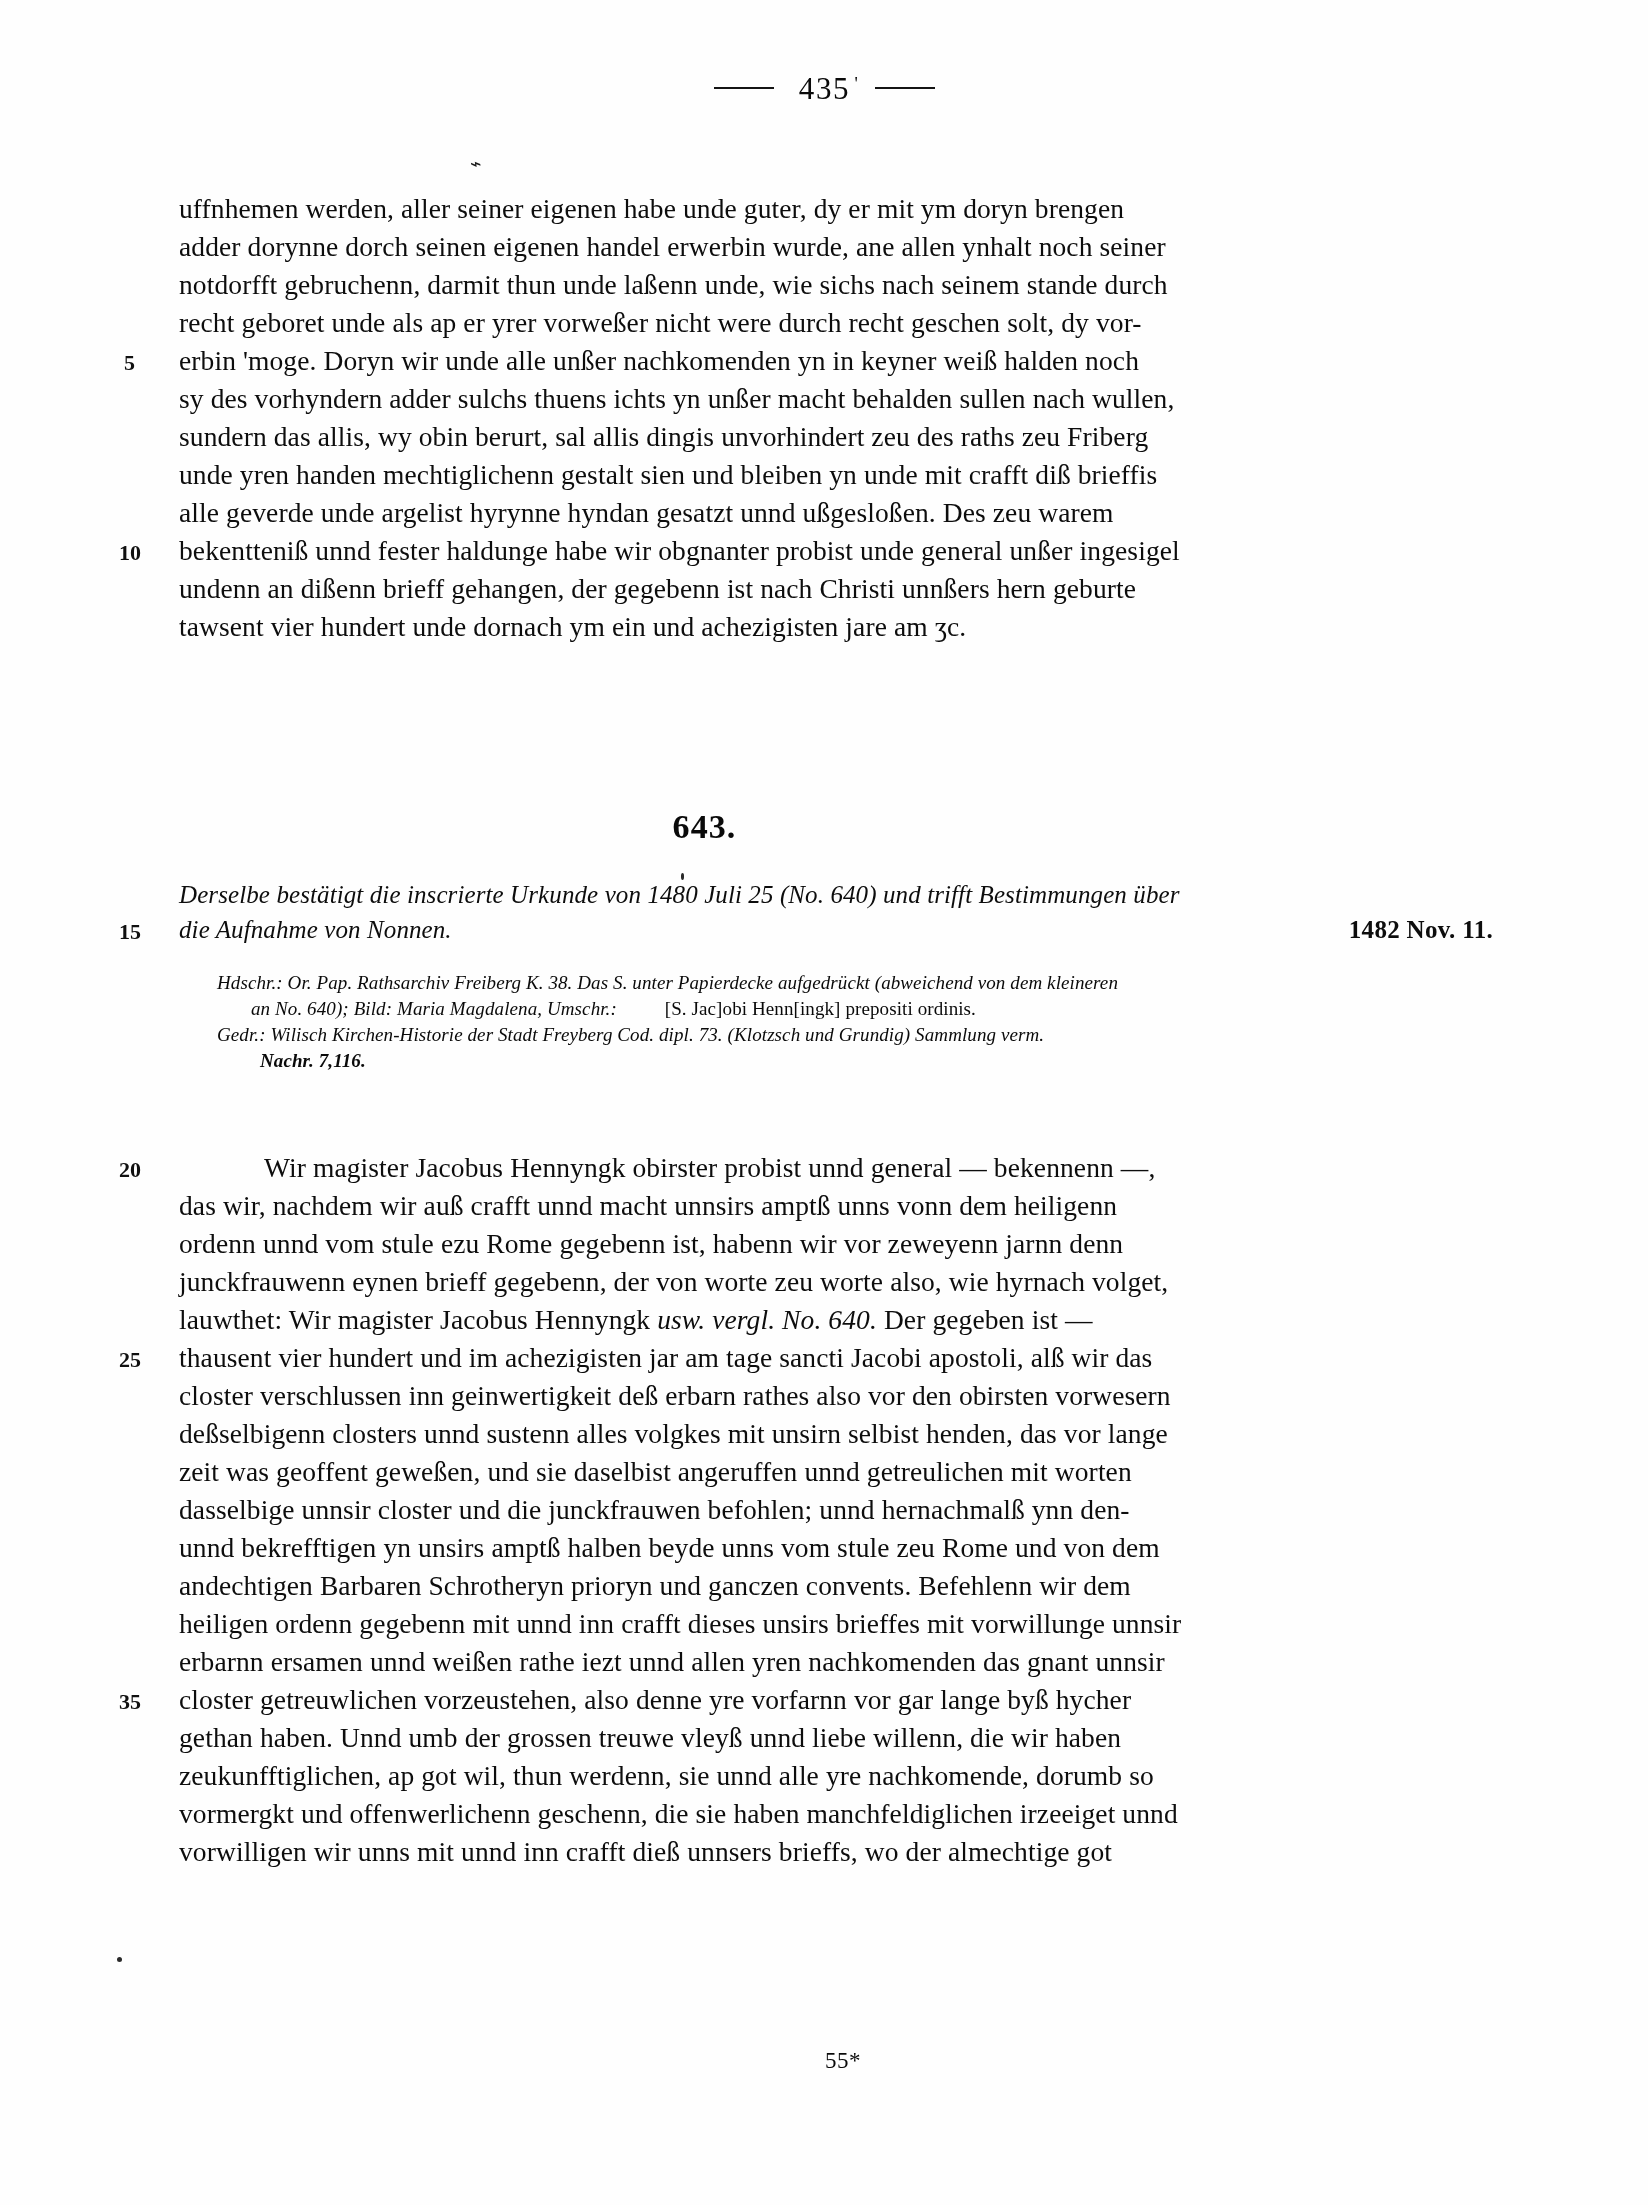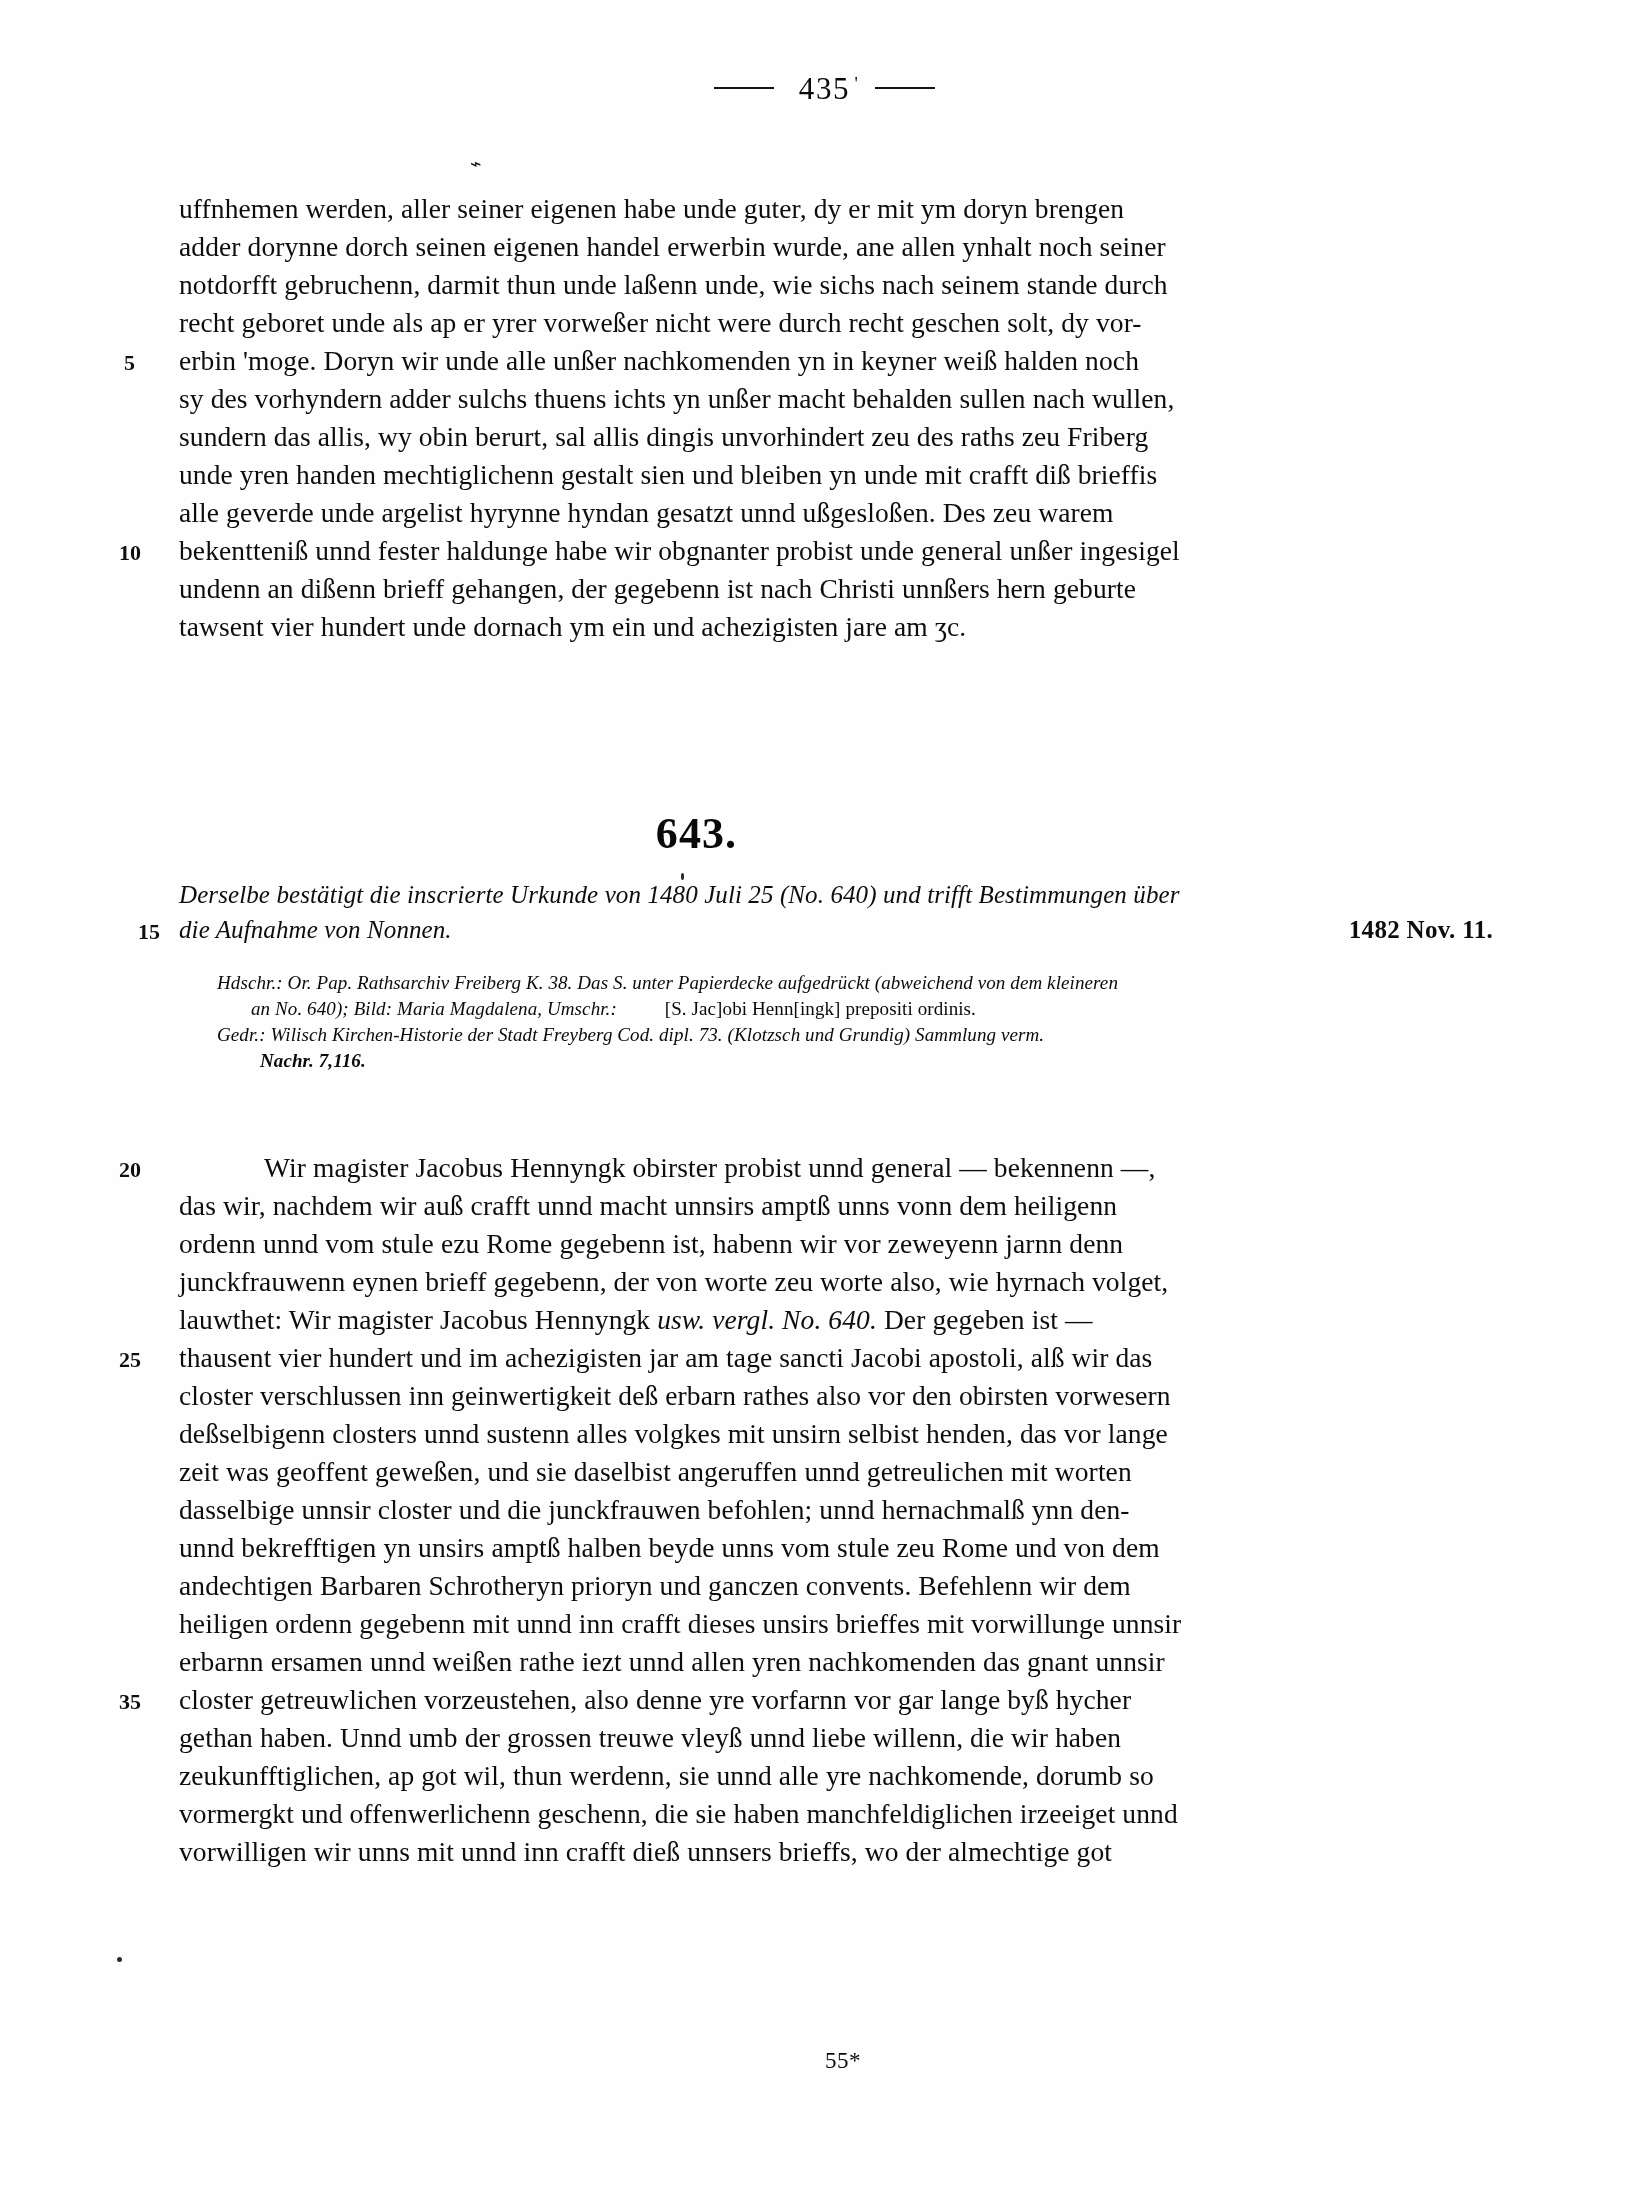--- a/index.html
+++ b/index.html
@@ -90,37 +90,37 @@
     color: #101010;
   }
   .tline .ln.w2 { left: -60px; }
 
   
   #para-one { top: 158px; margin-top: 32px; }
 
   
   .section-number {
     position: absolute;
-    left: 9px;
+    left: 17px;
     width: 1375px;
     top: 808px;
     text-align: center;
-    font-size: 44px;
+    font-size: 34px;
     font-weight: 700;
     letter-spacing: 1.1px;
   }
 
   
   #regest { top: 877px; left: 179px; width: 1314px; }
   #regest .tline {
     font-style: italic;
     font-size: 25px;
     line-height: 35px;
   }
-  #regest .tline .ln { font-style: normal; margin-left: 19px; }
+  #regest .tline .ln { font-style: normal; }
   .date-right {
     position: absolute;
     right: 0;
     top: 0;
     font-style: normal;
     font-weight: 700;
     font-size: 25px;
     letter-spacing: 0.3px;
   }
 

